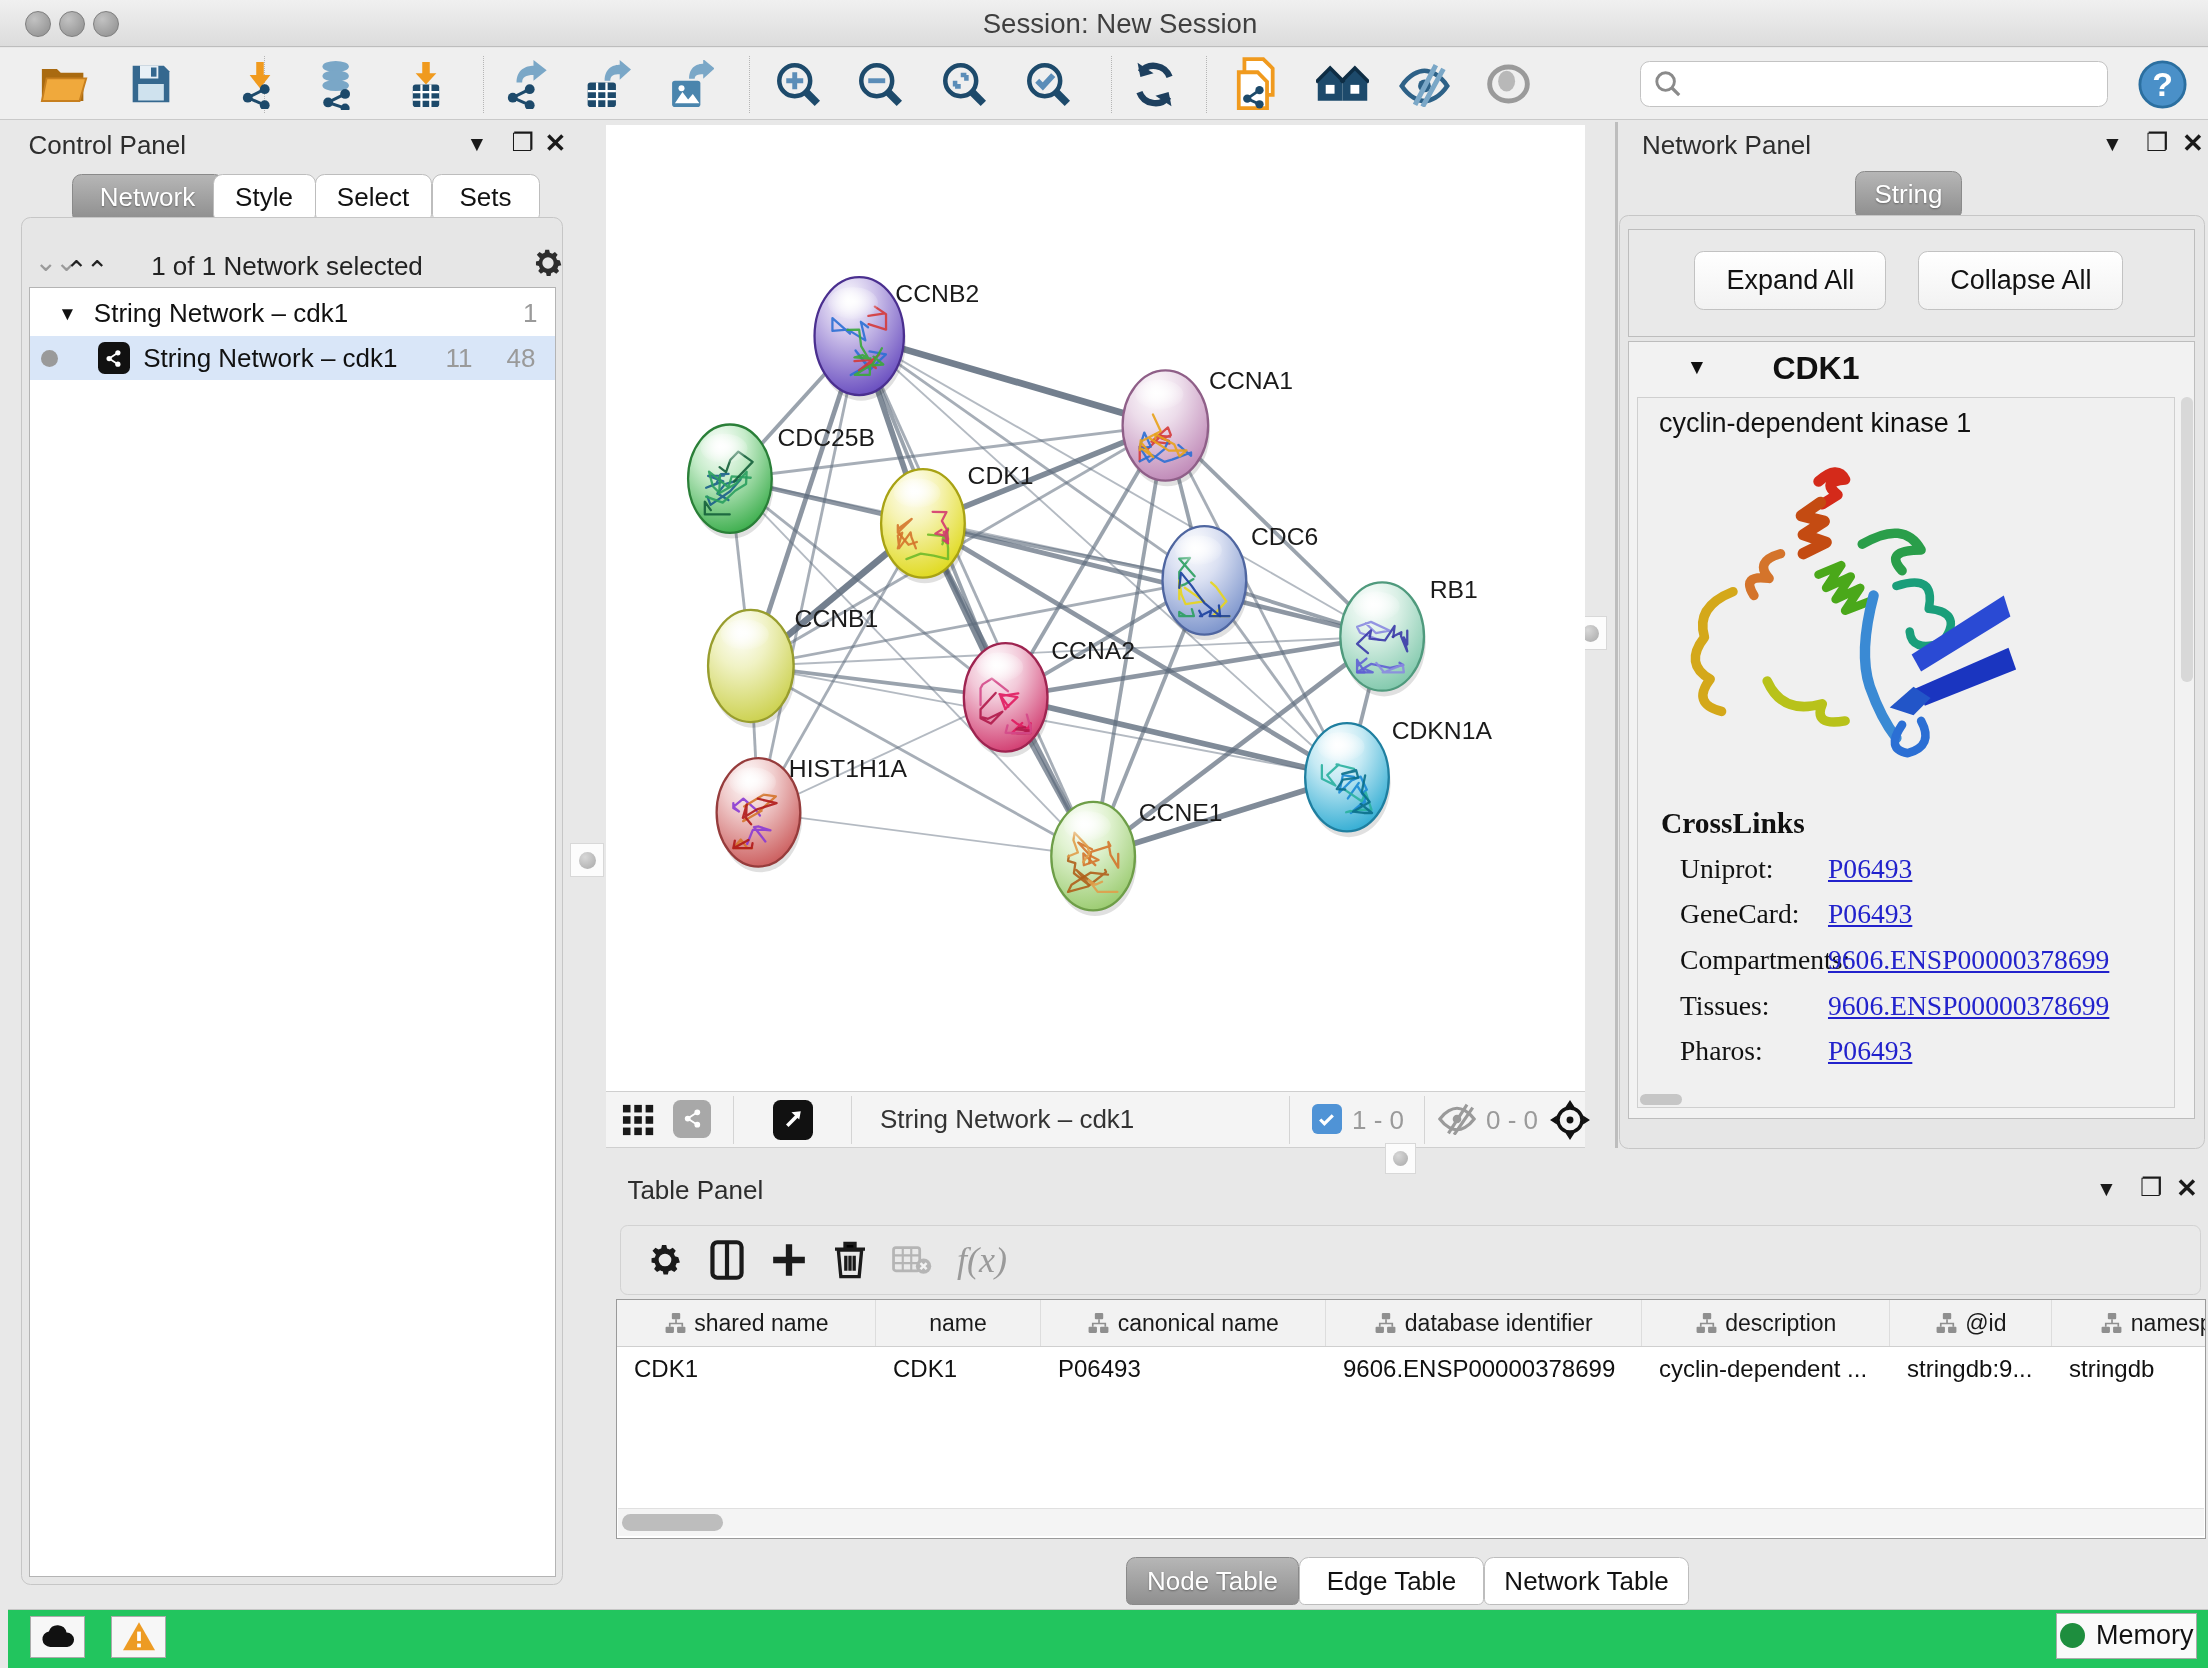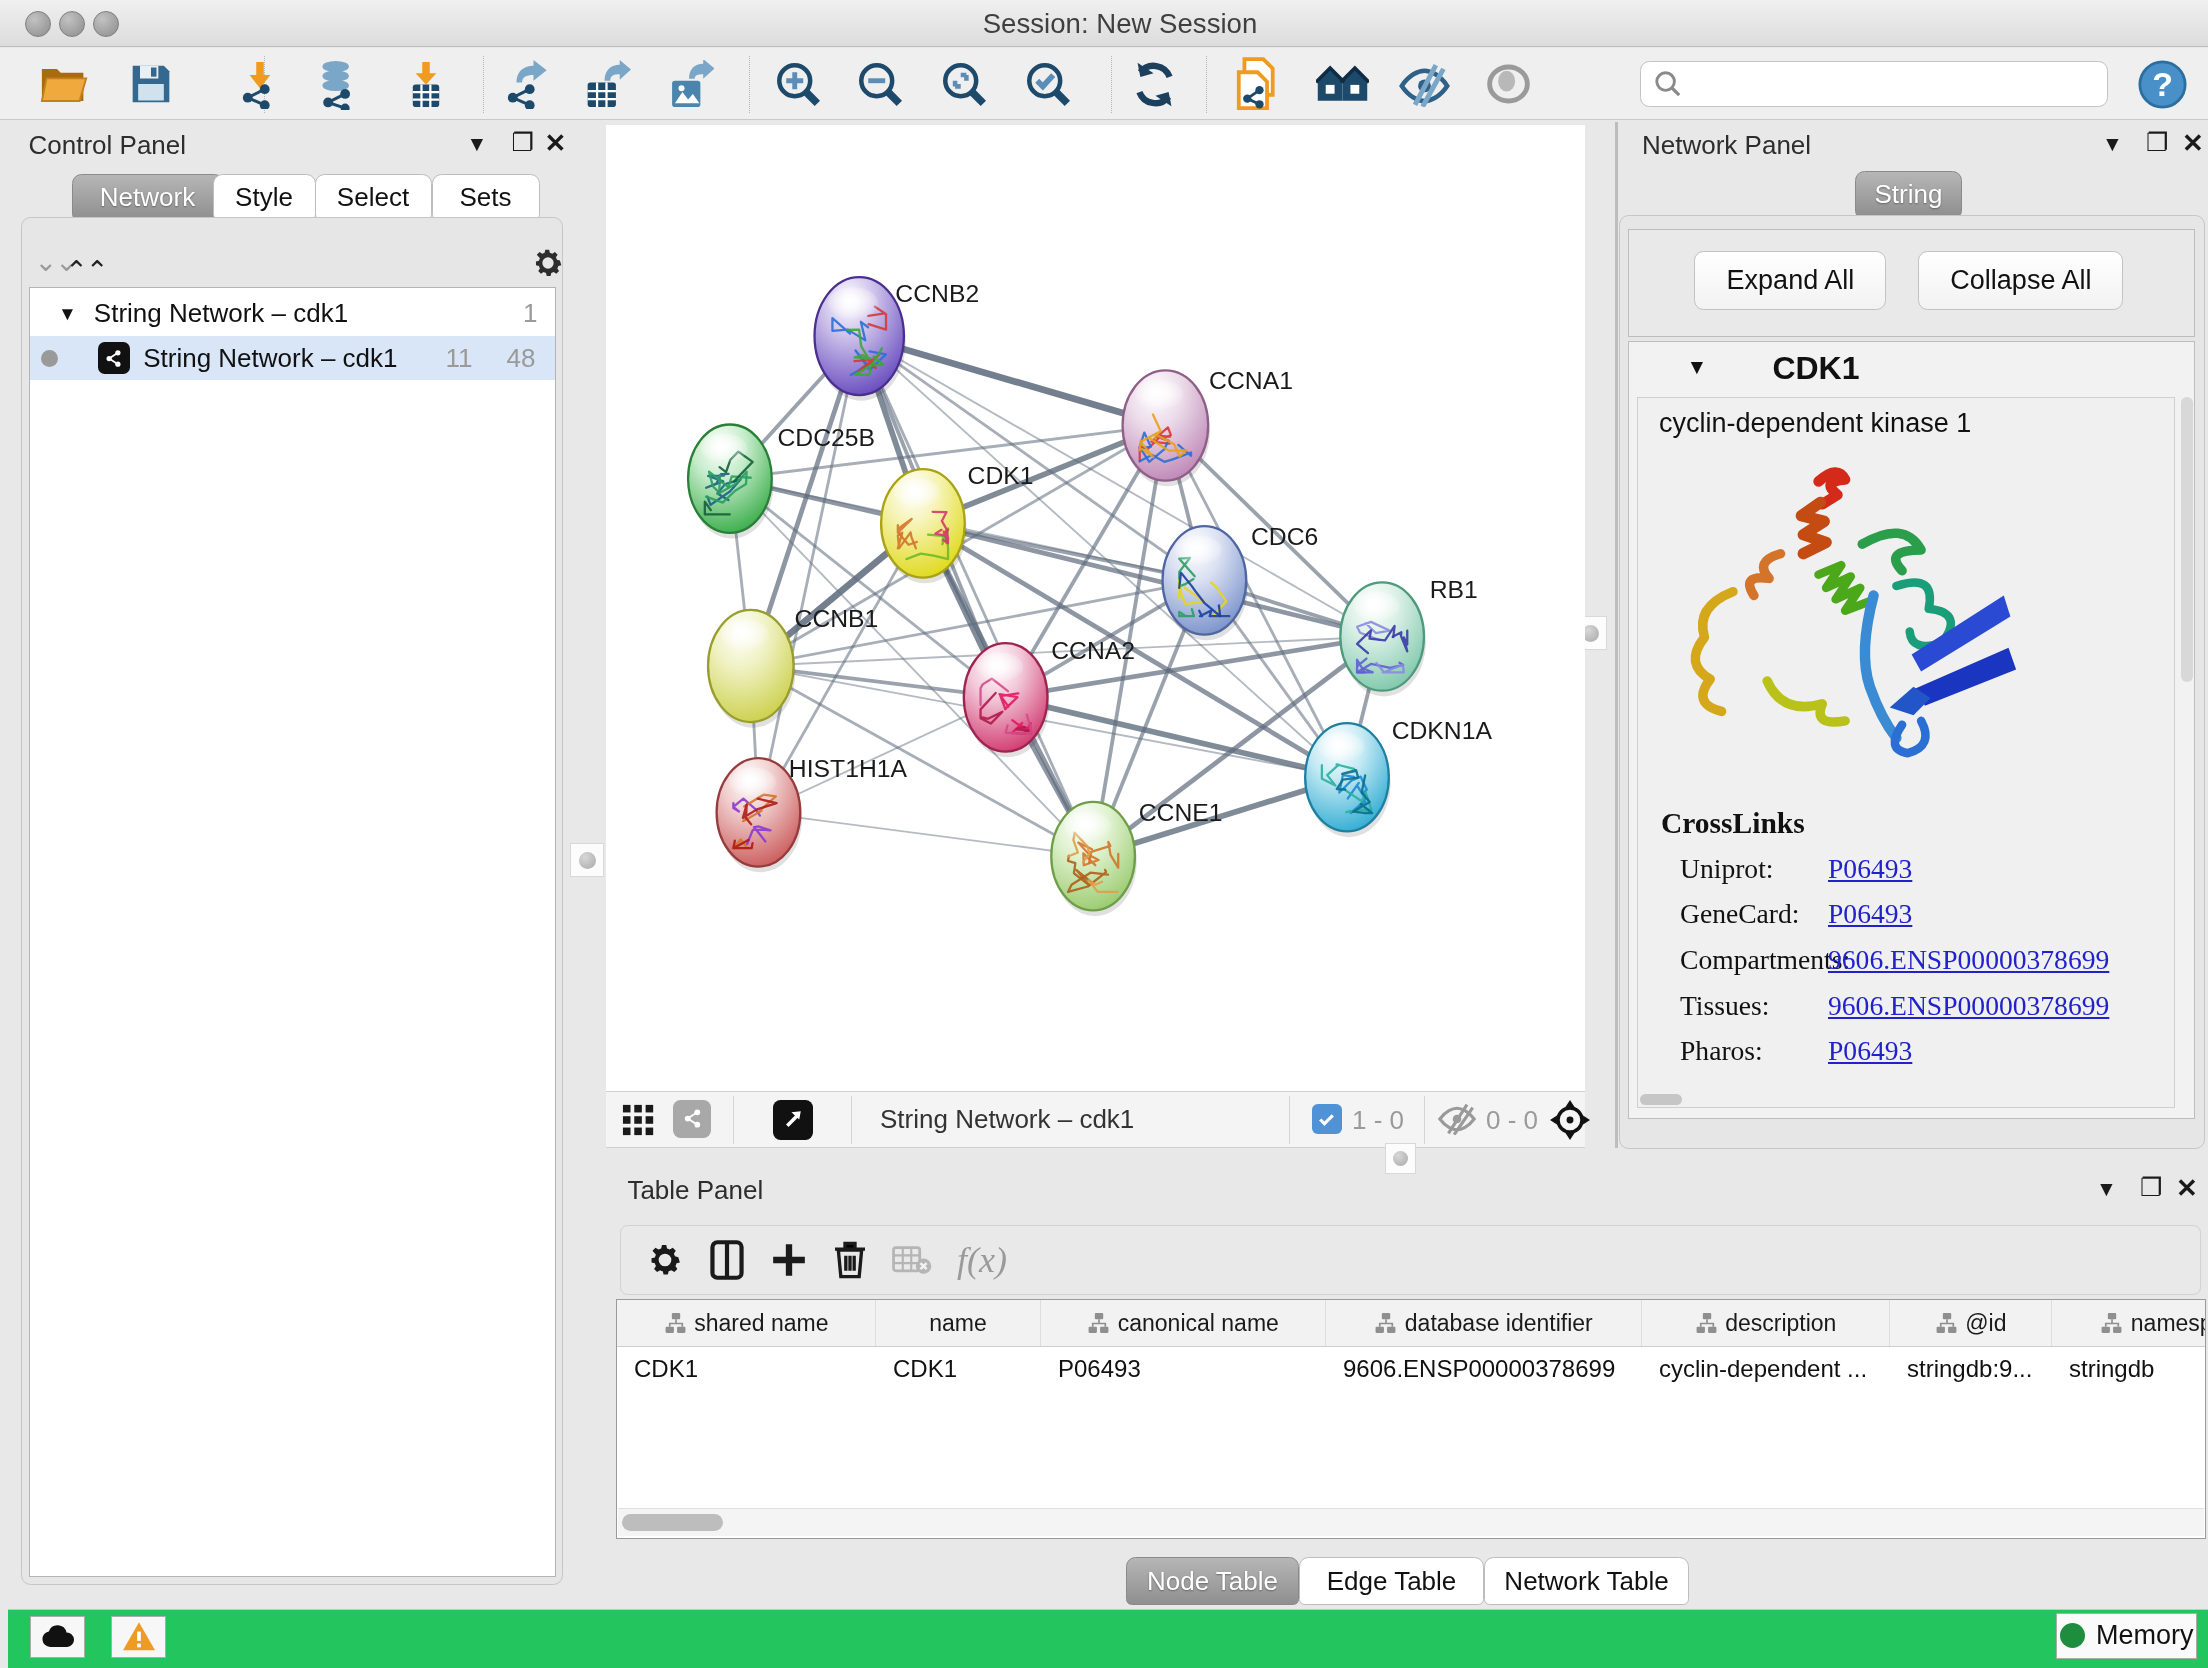--- a/index.html
+++ b/index.html
@@ -256,20 +256,21 @@
 
     <div class="tab sel" style="left:62px;top:52px;width:152px">Network</div>
     <div class="tab" style="left:203px;top:52px;width:103px">Style</div>
     <div class="tab" style="left:305px;top:52px;width:117px">Select</div>
     <div class="tab" style="left:422px;top:52px;width:108px">Sets</div>
 
     <div class="roundbox" style="left:11.4px;top:95px;width:542px;height:1368px"></div>
 
     <div style="position:absolute;left:25px;top:124px;font-size:27px;color:#9a9a9a;letter-spacing:-1.9px">⌄⌄</div>
     <div style="position:absolute;left:57px;top:131px;font-size:27px;color:#222;letter-spacing:-1.9px;transform:rotate(180deg)">⌄⌄</div>
+    <div style="position:absolute;left:0;top:129px;width:555px;text-align:center;font-size:26px;color:#222">1 of 1 Network selected</div>
     <div style="position:absolute;left:521px;top:124px">
       <svg width="34" height="34" viewBox="0 0 24 24">
           <path fill="#2d2d2d" d="M12 8a4 4 0 1 0 0 8 4 4 0 0 0 0-8zm9.4 5.6l-2.1.5a7.6 7.6 0 0 1-.7 1.7l1.2 1.9-1.9 1.9-1.9-1.2c-.5.3-1.1.5-1.7.7l-.5 2.1h-2.7l-.5-2.1a7.6 7.6 0 0 1-1.7-.7l-1.9 1.2-1.9-1.9 1.2-1.9a7.6 7.6 0 0 1-.7-1.7l-2.1-.5v-2.7l2.1-.5c.2-.6.4-1.2.7-1.7L4.1 6.1 6 4.2l1.9 1.2c.5-.3 1.1-.5 1.7-.7l.5-2.1h2.7l.5 2.1c.6.2 1.2.4 1.7.7l1.9-1.2 1.9 1.9-1.2 1.9c.3.5.5 1.1.7 1.7l2.1.5z"></path>
           <circle cx="12" cy="12" r="2.2" fill="#e6e6e6"></circle>
         </svg>
     </div>
 
     <div class="whitebox" style="left:19px;top:165px;width:527px;height:1290px;overflow:hidden">
       <div class="tree-row" style="top:3.8px">
         <span style="margin-left:28.5px;font-size:19px;color:#111">▼</span>

